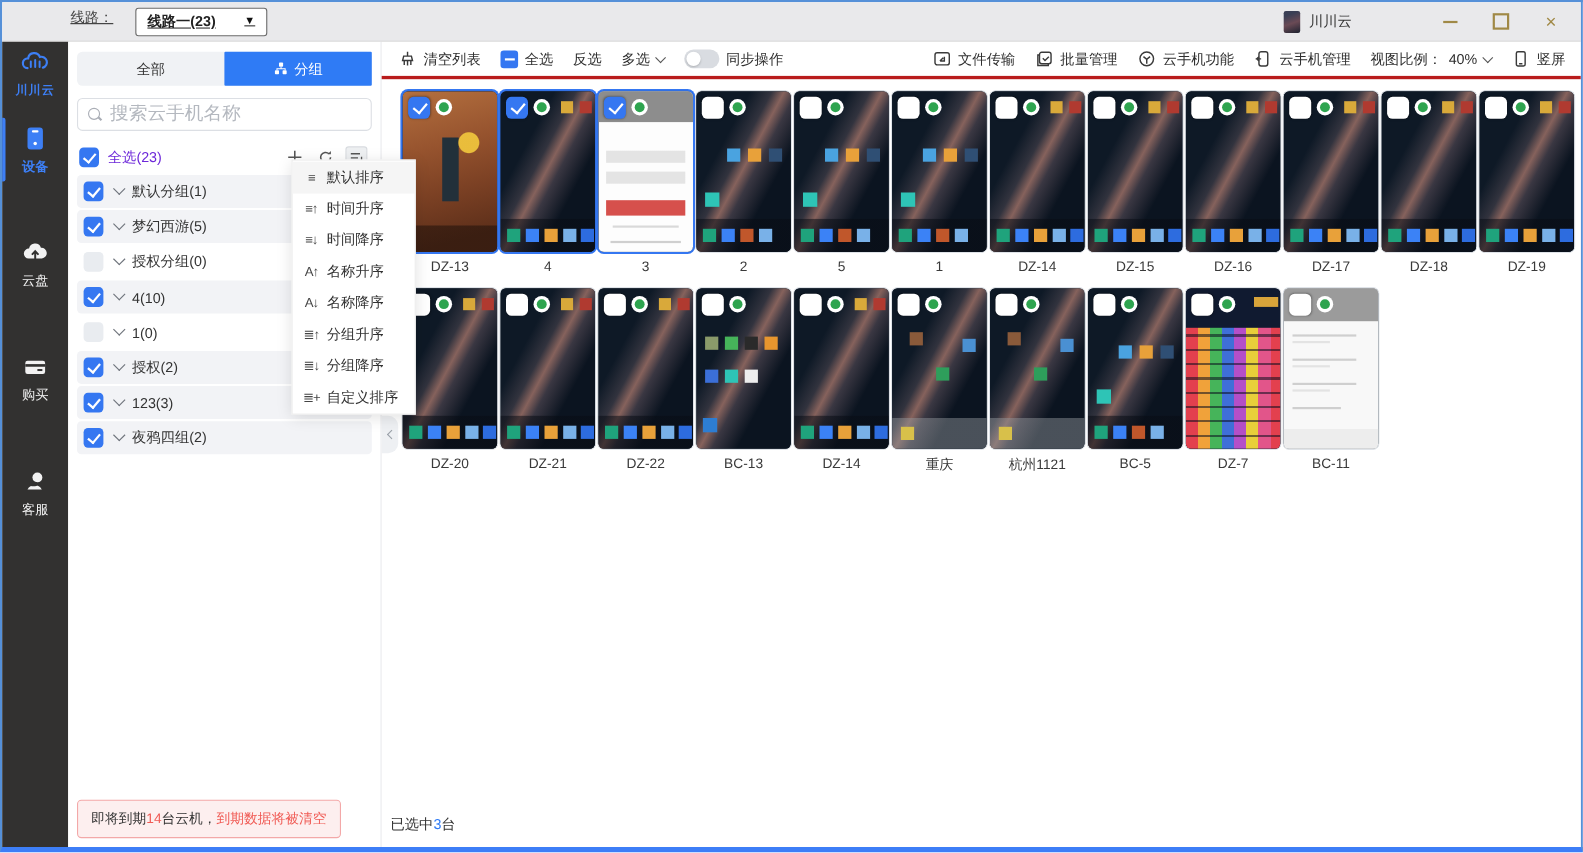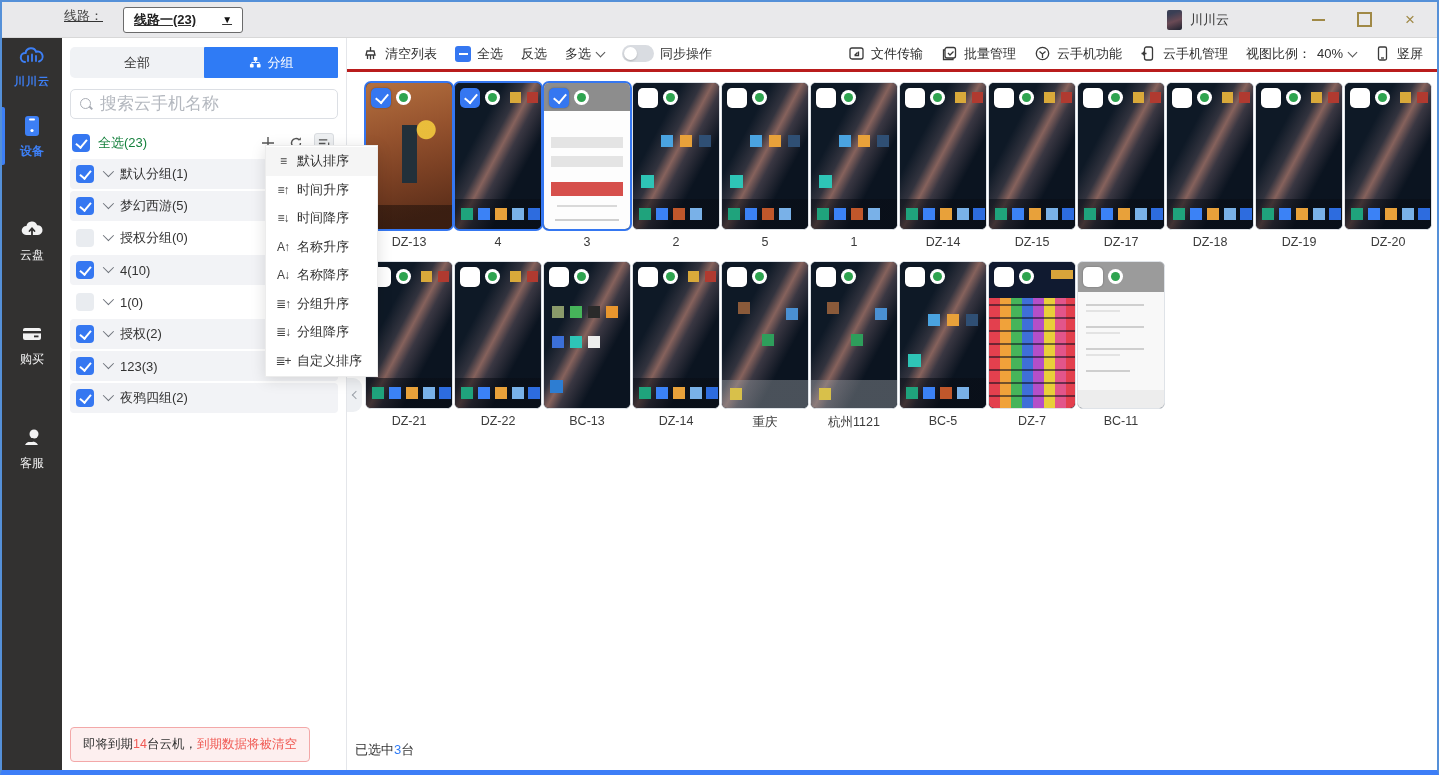--- a/index.html
+++ b/index.html
@@ -42,21 +42,21 @@
   .tab { flex:1; display:flex; align-items:center; justify-content:center; gap:6px; font-size:13px; color:#333; border-radius:1px; cursor:pointer; }
   .tab.active { background:#2f7bf5; color:#fff; }
   .searchbox { margin:11px 8px 0; height:30px; border:1px solid #dcdfe4; border-radius:5px; display:flex; align-items:center; padding:0 9px; gap:7px; background:#fff; }
   .searchbox input { border:none; outline:none; flex:1; font-size:17px; color:#a16207; font-family:Liberation Mono, monospace; background:transparent; }
   .searchbox input::placeholder { color:#b4b8bf; }
   .mag { position:relative; width:13px; height:13px; flex:0 0 auto; }
   .mag::before { content:""; position:absolute; left:0; top:0; width:9px; height:9px; border:1.5px solid #a9adb5; border-radius:50%; }
   .mag::after { content:""; position:absolute; left:9px; top:9px; width:4px; height:1.5px; background:#a9adb5; transform:rotate(45deg); }
 
   .selall-row { display:flex; align-items:center; margin:14px 12px 6px 10px; gap:8px; }
-  .selall-row .lbl { font-size:13px; color:#15803d; flex:1; }
+  .selall-row .lbl { font-size:13px; color:#6d28d9; flex:1; }
   .mini-btn { width:20px; height:20px; display:flex; align-items:center; justify-content:center; cursor:pointer; color:#555; }
   .mini-btn.pressed { background:#eef0f2; border:1px solid #d9dce0; border-radius:3px; }
 
   .cb { position:relative; width:18px; height:18px; border-radius:4px; background:#e9ecf0; flex:0 0 auto; cursor:pointer; }
   .cb.checked { background:#3577f1; }
   .cb.checked::after { content:""; position:absolute; left:6px; top:2.5px; width:5px; height:9px; border:solid #fff; border-width:0 2px 2px 0; transform:rotate(40deg); }
 
   .group-list { margin-top:2px; }
   .group-row { display:flex; align-items:center; gap:9px; height:30px; margin:2px 8px 2px 8px; padding:0 0 0 6px; border-radius:4px; cursor:pointer; }
   .group-row.checked { background:#f2f3f6; }
@@ -484,20 +484,28 @@
 
             <div class="device">
               <div class="thumb">
                 <div class="deco scr-galaxy-dock"></div>
                 <span class="dev-check"></span>
                 <span class="dev-dot"></span>
               </div>
               <div class="dev-label">DZ-15</div>
             </div>
 
+            <div class="device">
+              <div class="thumb">
+                <div class="deco scr-galaxy-dock"></div>
+                <span class="dev-check"></span>
+                <span class="dev-dot"></span>
+              </div>
+              <div class="dev-label">DZ-16</div>
+            </div>
 
             <div class="device">
               <div class="thumb">
                 <div class="deco scr-galaxy-dock"></div>
                 <span class="dev-check"></span>
                 <span class="dev-dot"></span>
               </div>
               <div class="dev-label">DZ-17</div>
             </div>
 

